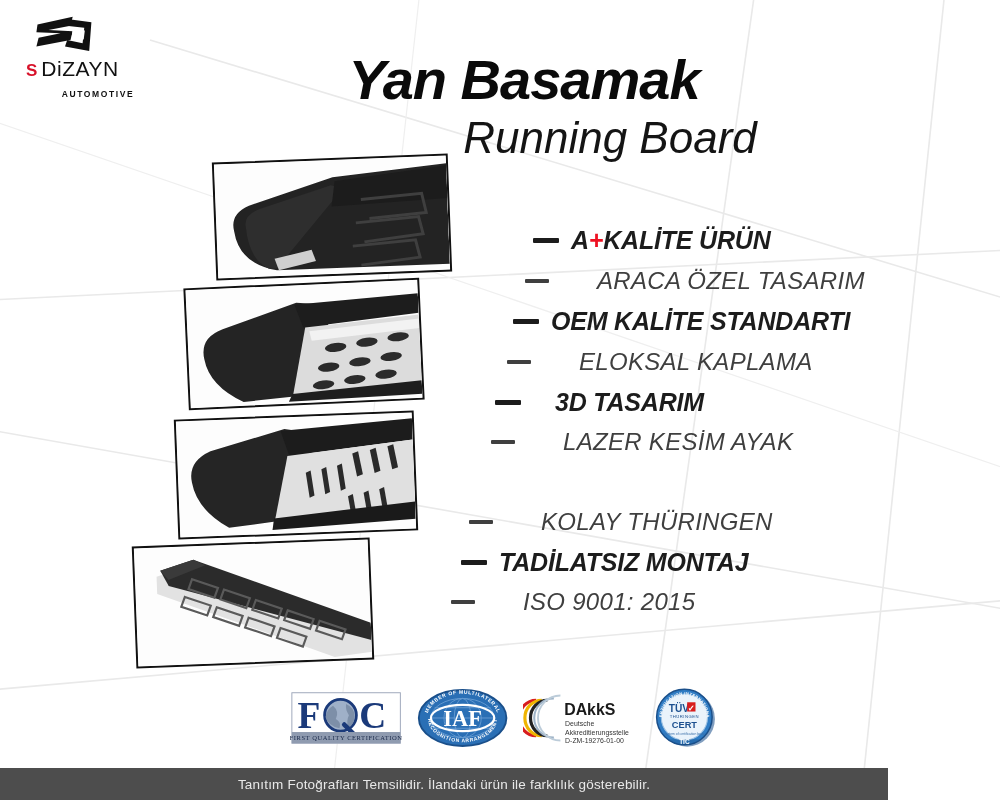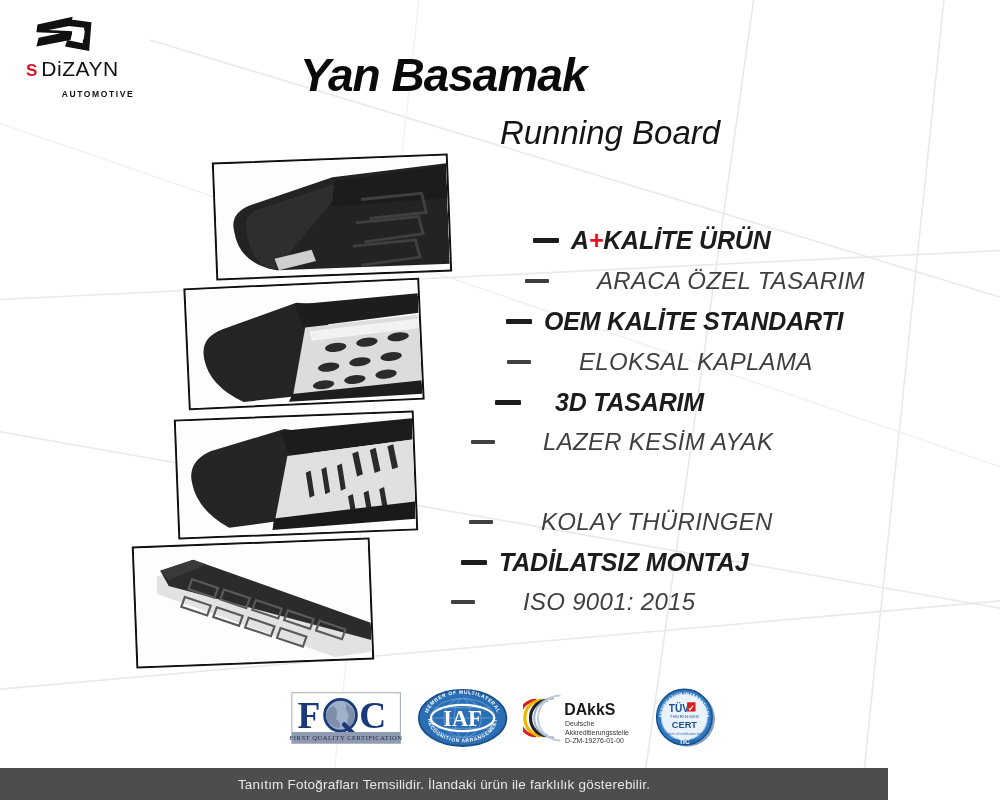--- a/index.html
+++ b/index.html
@@ -18,27 +18,27 @@
   
   .logo{position:absolute;left:26px;top:14px;width:130px;}
   .logo-mark{width:66px;height:42px;display:block;margin-left:6px;}
   .logo-word{display:flex;align-items:baseline;margin-top:2px;margin-left:0px;}
   .logo-s{color:#d8122a;font-weight:bold;font-size:17px;letter-spacing:-1px;line-height:1;}
   .logo-name{color:#111;font-weight:normal;font-size:21px;letter-spacing:0.5px;line-height:1;margin-left:5px;}
   .logo-sub{color:#111;font-weight:bold;font-size:8.5px;letter-spacing:1.6px;text-align:center;margin-top:10px;margin-left:14px;}
 
   
   .title{
-    position:absolute;left:300px;top:52px;width:420px;
-    font-size:46px;font-weight:bold;font-style:italic;color:#0a0a0a;
-    letter-spacing:-1px;line-height:1;white-space:nowrap;
+    position:absolute;left:314px;top:52px;width:420px;
+    font-size:56px;font-weight:bold;font-style:italic;color:#0a0a0a;
+    letter-spacing:-1px;line-height:1;text-align:center;white-space:nowrap;
   }
   .subtitle{
     position:absolute;left:420px;top:116px;width:380px;
-    font-size:33px;font-style:italic;font-weight:400;color:#141414;
+    font-size:44px;font-style:italic;font-weight:400;color:#141414;
     letter-spacing:0px;line-height:1;text-align:center;white-space:nowrap;
   }
 
   
   .photos{position:absolute;left:118px;top:150px;width:350px;height:520px;}
   .frame{
     position:absolute;border:2.5px solid #111;background:#fff;overflow:hidden;
     box-sizing:border-box;
   }
   .frame svg{display:block;width:100%;height:100%;}
@@ -58,24 +58,24 @@
     border-radius:1px;
   }
   .feat.bold{font-weight:bold;color:#1c1c1c;font-size:25px;letter-spacing:-0.2px;}
   .feat.bold .dash{width:26px;height:4.5px;}
   .feat.reg{font-weight:400;color:#3f3f3f;font-size:24px;letter-spacing:0.3px;gap:36px;}
   .feat.reg .dash{width:24px;height:3.5px;}
   .plus{color:#ee1122;}
 
   .r0{left:78px;top:6px;}
   .r1{left:70px;top:47px;}
-  .r2{left:51px;top:87px;}
+  .r2{left:58px;top:87px;}
   .r3{left:52px;top:128px;}
   .r4{left:40px;top:168px;gap:22px;}
-  .r5{left:16px;top:208px;}
+  .r5{left:36px;top:208px;}
   .r6{left:22px;top:248px;}
   .r7{left:14px;top:288px;}
   .r8{left:6px;top:328px;}
   .r9{left:-4px;top:368px;}
 
   
   .certs{position:absolute;left:290px;top:678px;width:430px;height:80px;display:flex;align-items:center;gap:14px;}
   .cert{height:66px;display:block;}
 
   

